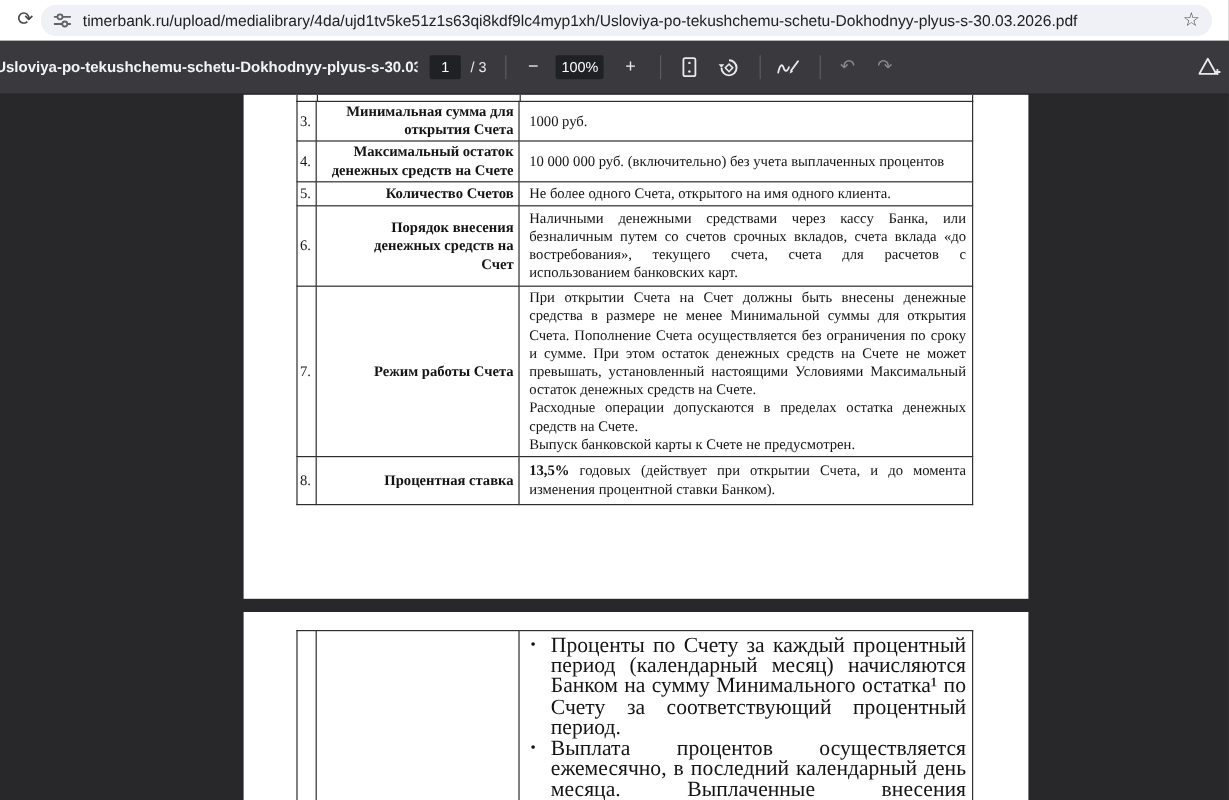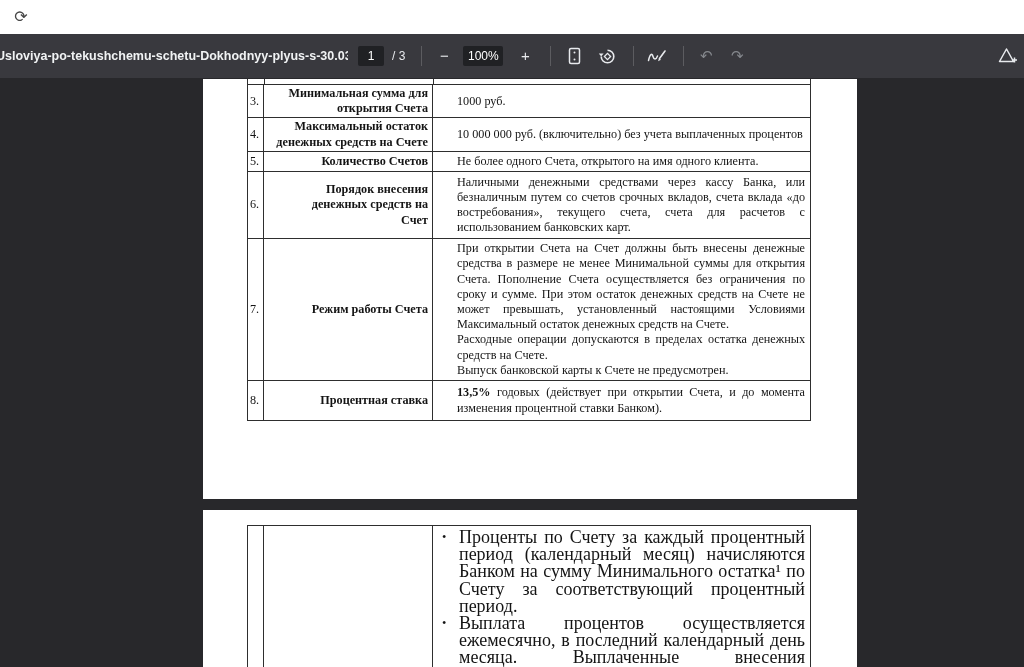--- a/index.html
+++ b/index.html
@@ -41,37 +41,49 @@
   .page1 { top:1px; height:420px; }
   .page2 { top:432px; height:157px; }
   .gridstub { position:absolute; top:0; width:1px; height:6px; background:#2e2e2e; }
 
   
   table.doc { border-collapse:collapse; table-layout:fixed; width:563px;
               font-family:"Liberation Serif",serif; color:#141414; }
   table.doc td { border:1px solid #2e2e2e; vertical-align:middle; font-size:12.2px; line-height:15.2px; }
   td.num { width:16px; padding:0 1px 0 2px; font-size:11.5px; }
   td.lbl { width:169px; font-weight:bold; padding:1px 4px 1px 5px; line-height:15px;text-align:right; }
-  td.val { width:378px; padding:2px 5px 2px 24px; text-align:justify; }
+  td.val { width:378px; padding:2px 5px 2px 8px; text-align:justify; }
   .narrow { display:inline-block; max-width:120px; }
   .p1tbl { position:absolute; left:44px; top:5px; }
   .p2tbl { position:absolute; left:44px; top:15px; }
   .p2tbl td { vertical-align:top; }
   .p2tbl td.valb { width:378px; padding:3px 5px 2px 8px; height:200px; }
   .bullet-row { display:flex; }
   .bullet-dot { flex:none; width:18px; font-size:12.4px; line-height:17.2px; padding-left:1px; }
   .bullet-txt { flex:1; text-align:justify; font-size:18px; line-height:17.2px; }
 </style>
 </head>
 <body>
 
 <div class="stage">
 
   <div class="browser-bar">
     <div class="refresh-btn">⟳</div>
+    <div class="omnibox">
+      <svg class="tune-icon" viewBox="0 0 16 16">
+        <g stroke="#5f6368" stroke-width="1.5" stroke-linecap="round">
+          <line x1="1.5" y1="5" x2="14.5" y2="5"></line>
+            <line x1="1.5" y1="11" x2="14.5" y2="11"></line>
+        </g>
+        <circle cx="6" cy="5" r="2.1" fill="#eff1f6" stroke="#5f6368" stroke-width="1.5"></circle>
+        <circle cx="10" cy="11" r="2.1" fill="#eff1f6" stroke="#5f6368" stroke-width="1.5"></circle>
+      </svg>
+      <div class="url-text">timerbank.ru/upload/medialibrary/4da/ujd1tv5ke51z1s63qi8kdf9lc4myp1xh/Usloviya-po-tekushchemu-schetu-Dokhodnyy-plyus-s-30.03.2026.pdf</div>
+      <div class="star-icon">☆</div>
+    </div>
   </div>
 
   <div class="pdf-toolbar">
     <div class="pdf-filename">Usloviya-po-tekushchemu-schetu-Dokhodnyy-plyus-s-30.03.2026....</div>
     <div class="tb-center">
       <div class="page-box">1</div>
       <div class="page-total">/ 3</div>
       <div class="tb-div"></div>
       <div class="tb-btn">−</div>
       <div class="zoom-box">100%</div>

